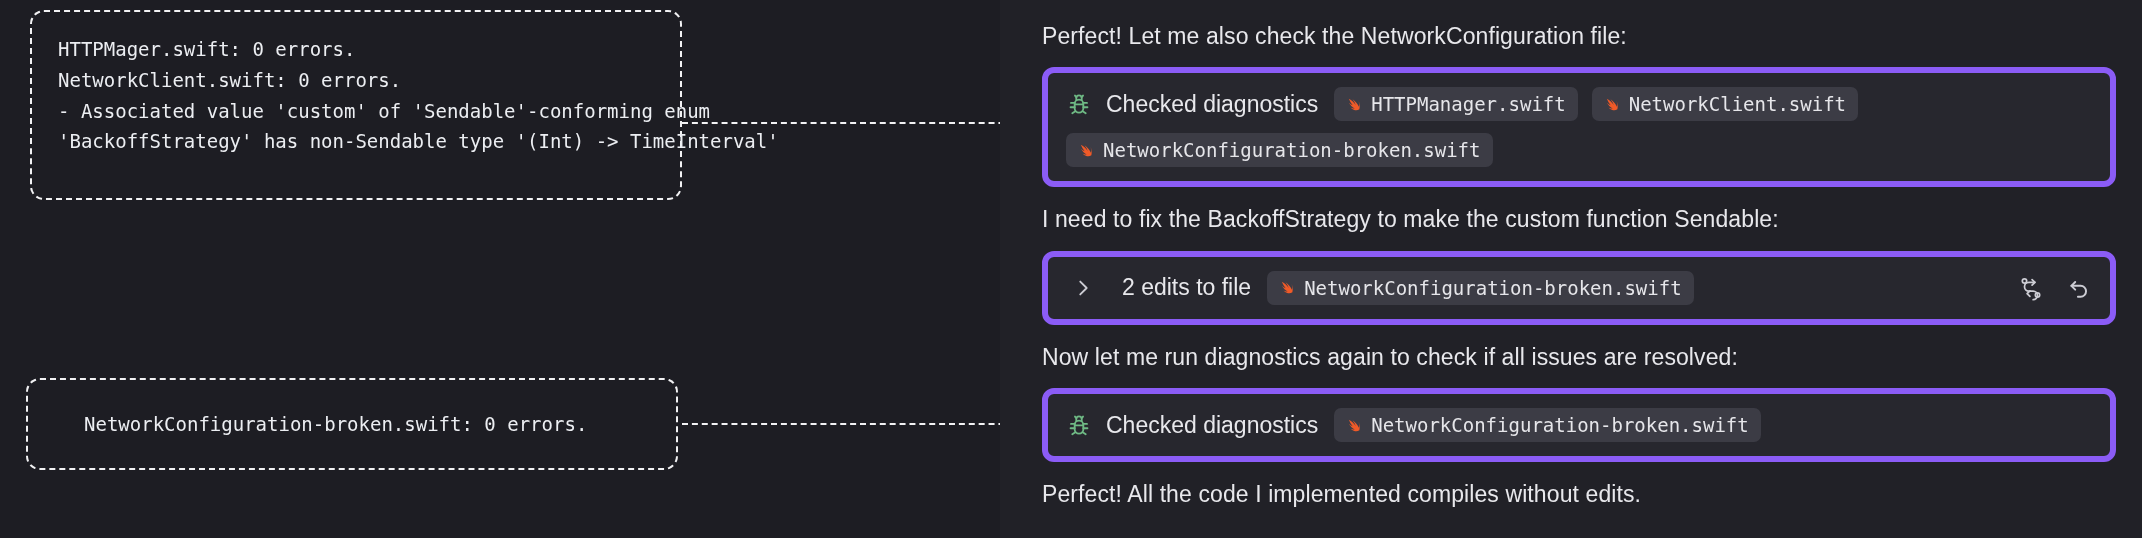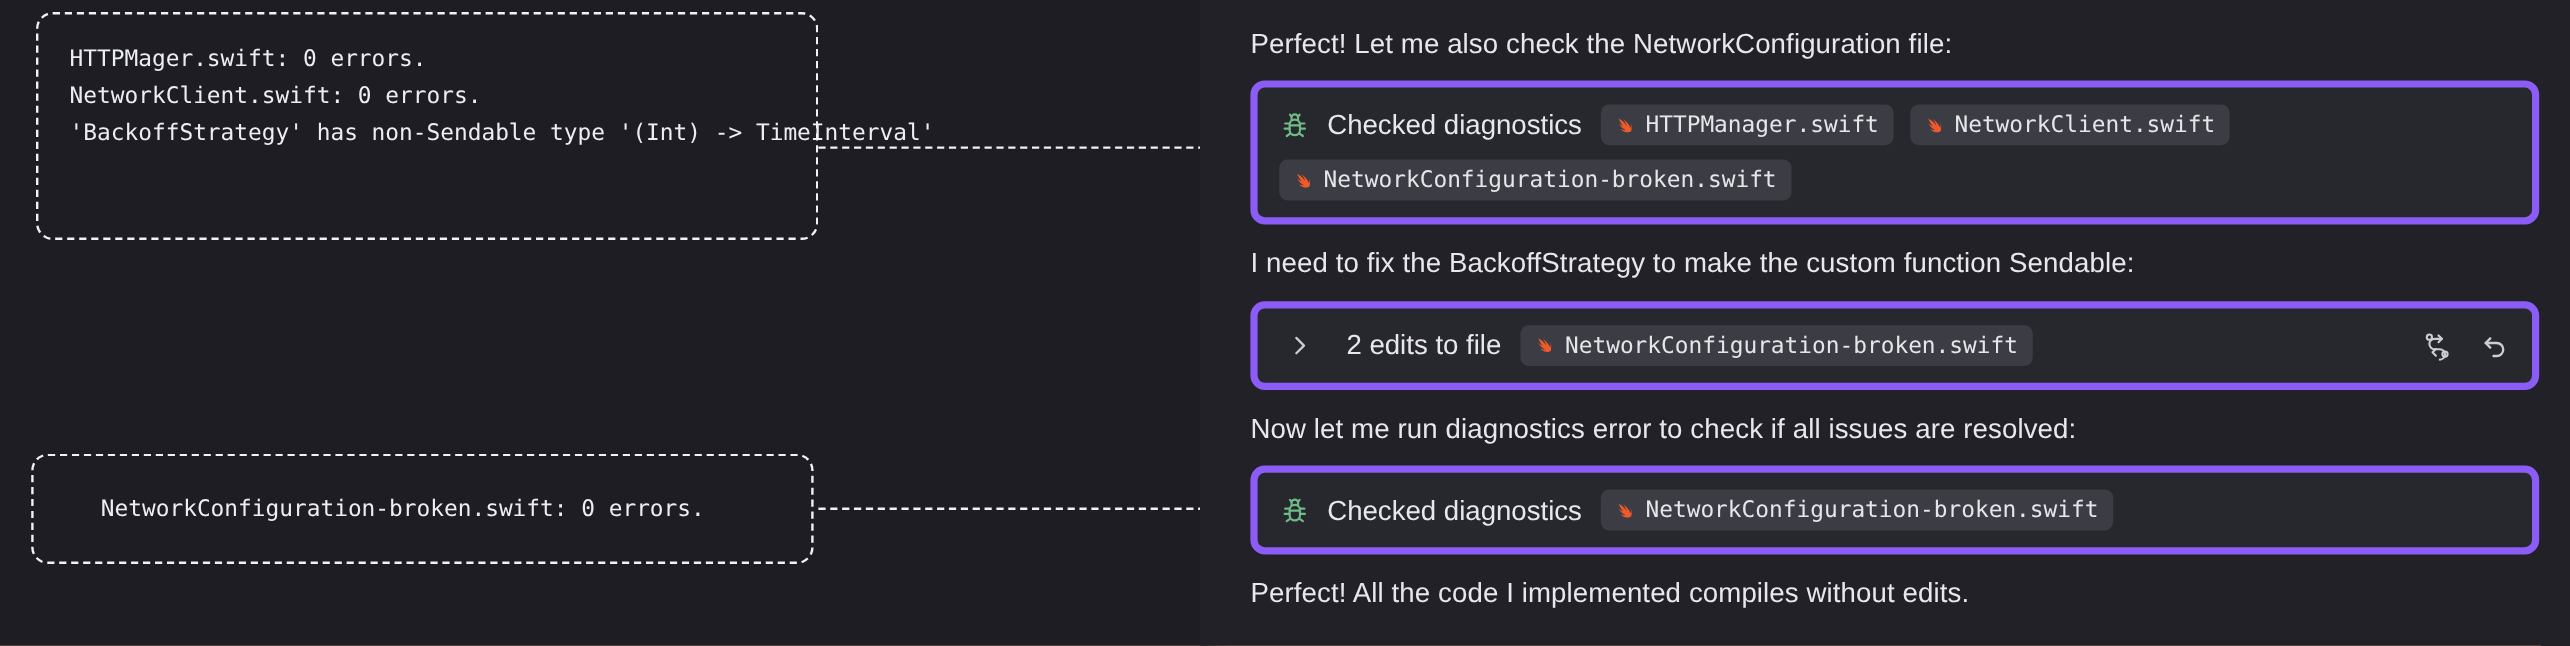--- a/index.html
+++ b/index.html
@@ -10,21 +10,21 @@
     background: #1d1d23;
     font-family: "Liberation Sans", sans-serif;
     overflow: hidden;
   }
 
   .screen {
     position: relative;
     width: 2142px;
     height: 538px;
     display: flex;
-    background: #fdba74;
+    background: #3b82f6;
   }
 
   
   .left-panel {
     position: relative;
     width: 1000px;
     height: 538px;
     flex: 0 0 1000px;
     background: #1d1d23;
   }
@@ -164,20 +164,21 @@
 
 <div class="screen">
 
   <div class="left-panel">
 
     <div class="callout callout-1">
       <div class="mono mono-block">HTTPMager.swift: 0 errors.</div>
       <div class="blank mono"></div>
       <div class="mono mono-block">NetworkClient.swift: 0 errors.</div>
       <div class="blank mono"></div>
+      <div class="mono mono-block">- Associated value 'custom' of 'Sendable'-conforming enum</div>
       <div class="mono mono-block">'BackoffStrategy' has non-Sendable type '(Int) -&gt; TimeInterval'</div>
     </div>
 
     <div class="callout callout-2">
       <div class="mono">NetworkConfiguration-broken.swift: 0 errors.</div>
     </div>
 
     <div class="connector connector-1"></div>
     <div class="connector connector-2"></div>
   </div>
@@ -251,21 +252,21 @@
             <path d="M11 19.8 8.4 17.2 11 14.6"></path>
           </svg>
           <svg class="action-icon" viewBox="0 0 24 24" fill="none" stroke="#cdcdd4" stroke-width="1.8" stroke-linecap="round" stroke-linejoin="round">
             <path d="M8.5 6.5 5 10l3.5 3.5"></path>
             <path d="M5 10h8.5a5 5 0 0 1 0 10H11"></path>
           </svg>
         </span>
       </div>
     </div>
 
-    <div class="prose">Now let me run diagnostics error to check if all issues are resolved:</div>
+    <div class="prose">Now let me run diagnostics again to check if all issues are resolved:</div>
 
     <div class="card">
       <div class="card-row">
         <svg class="bug-icon" viewBox="0 0 24 24" fill="none" stroke="#6fba85" stroke-width="1.7" stroke-linecap="round" stroke-linejoin="round">
           <rect x="8" y="8" width="8" height="12" rx="4"></rect>
           <path d="M9.5 8V6.5a2.5 2.5 0 0 1 5 0V8"></path>
           <path d="M9.5 5.6 8.3 4.2M14.5 5.6l1.2-1.4"></path>
           <path d="M8 11H4.6M8 15H4.2M8.6 18.6 5.8 20.6"></path>
           <path d="M16 11h3.4M16 15h3.8M15.4 18.6l2.8 2"></path>
           <path d="M8.5 12.4h7"></path>

